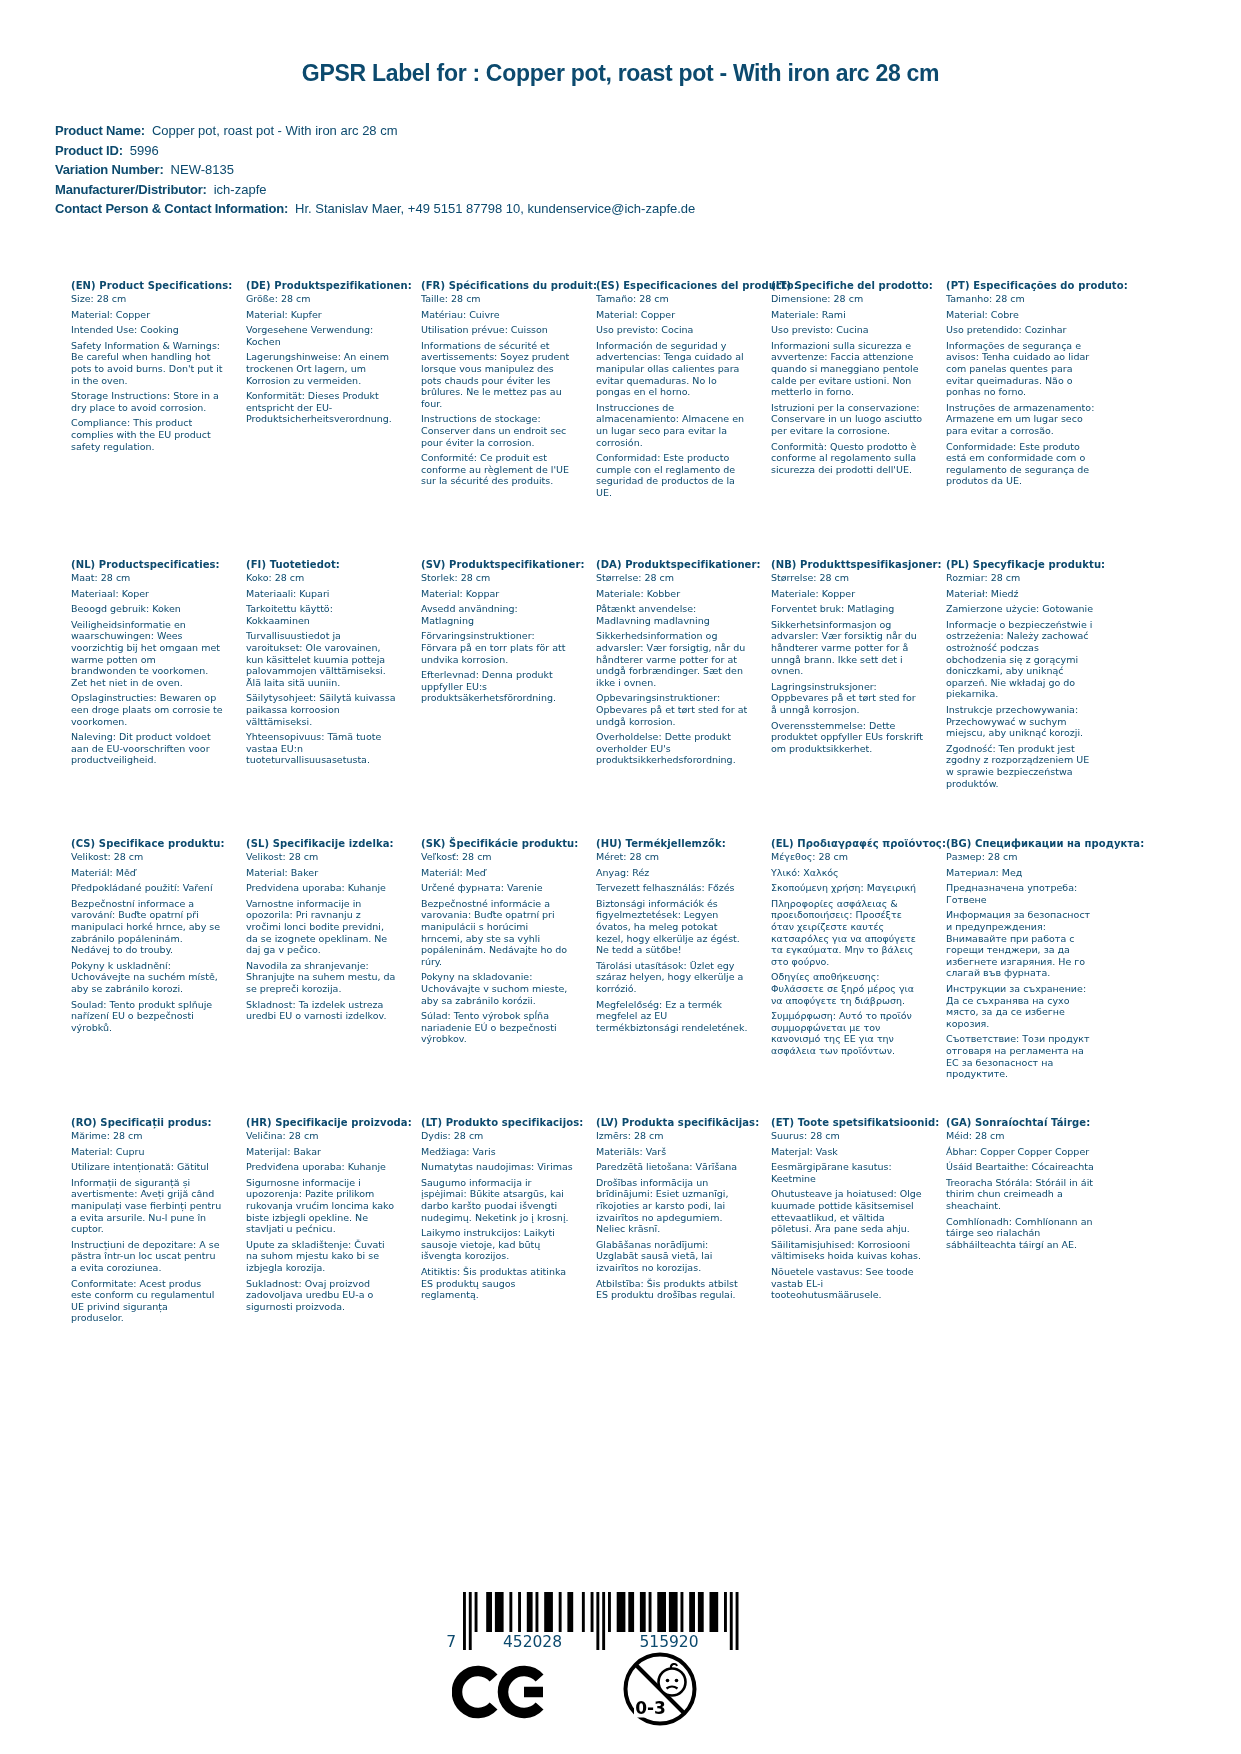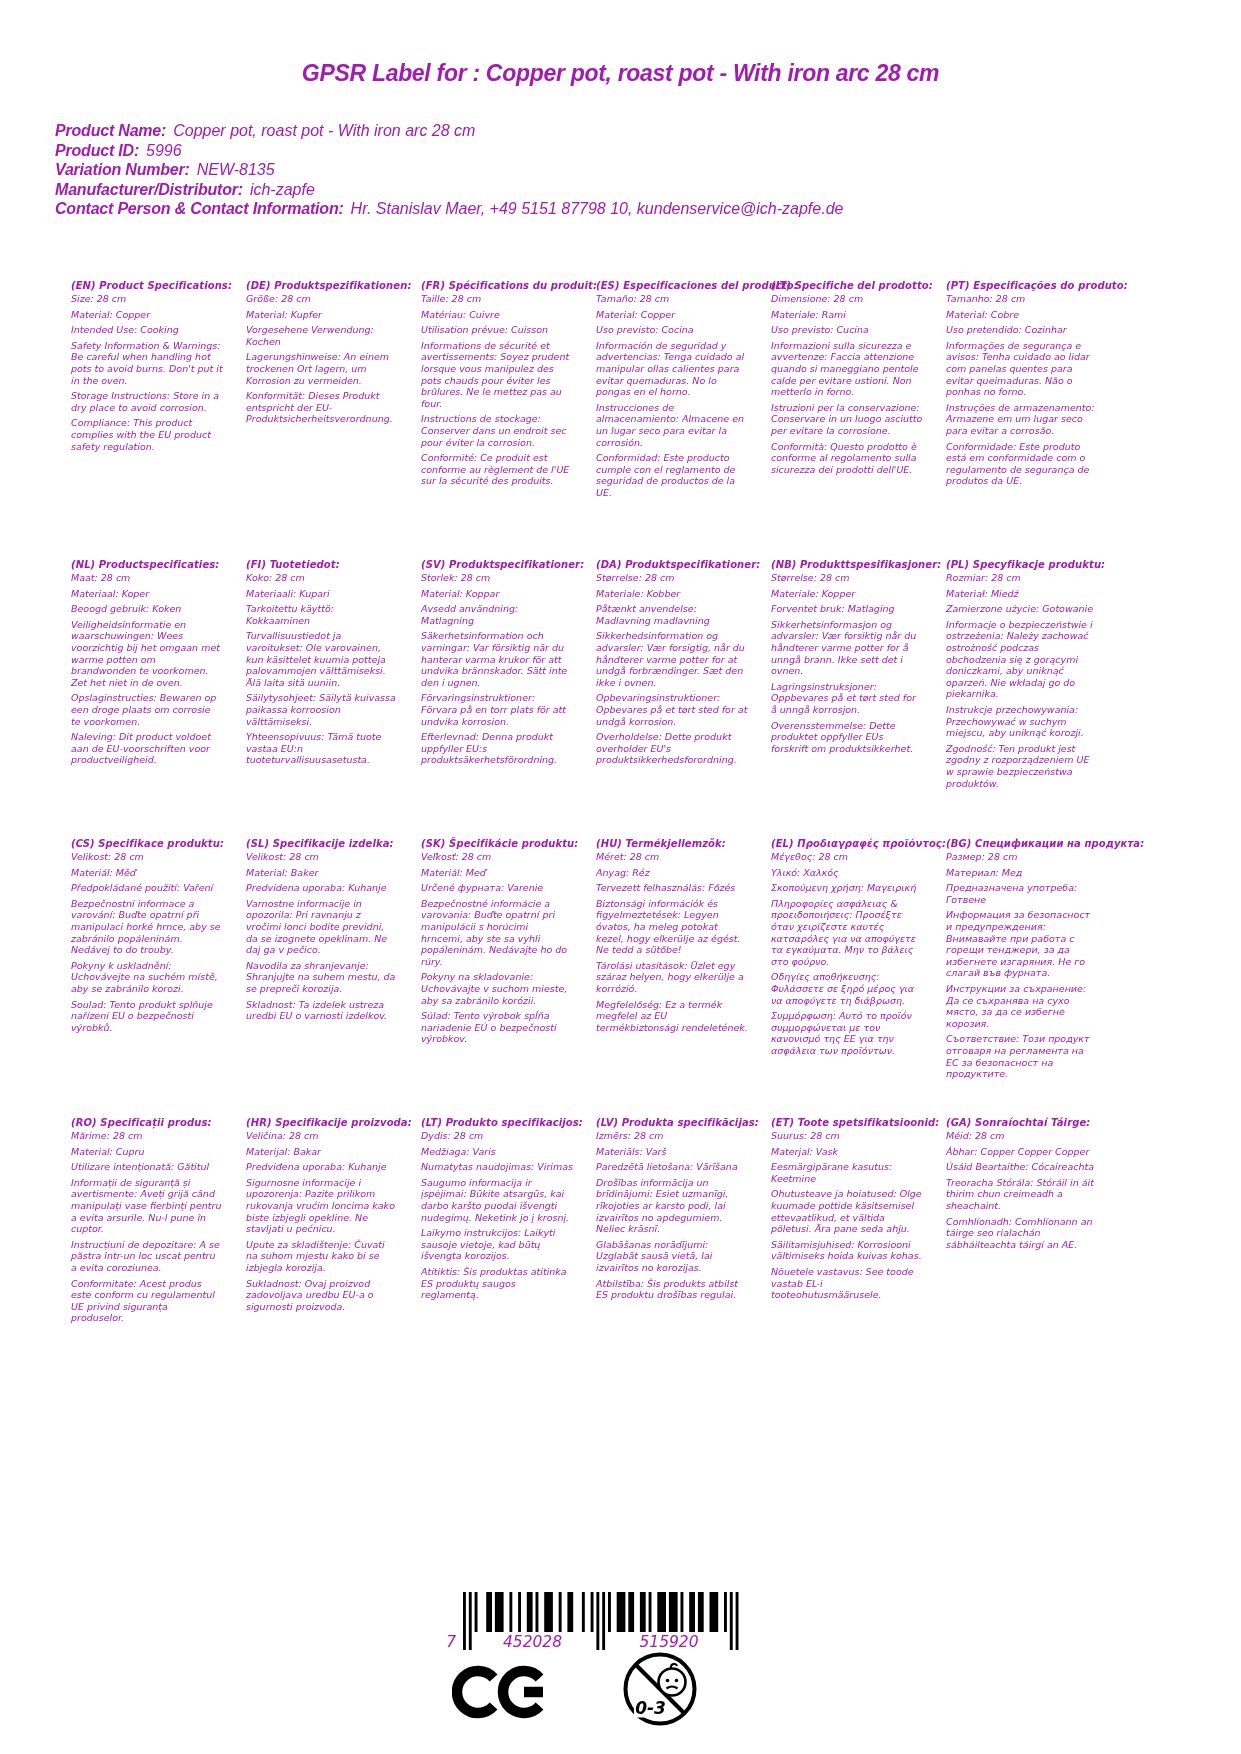--- a/index.html
+++ b/index.html
@@ -1,27 +1,27 @@
 <!DOCTYPE html>
 <html><head>
 <meta charset="utf-8">
 <style>
   html,body { margin:0; padding:0; background:#ffffff; }
   .page {
     position:relative; width:1241px; height:1754px; background:#ffffff;
-    color:#a21caf; font-family:"DejaVu Sans", sans-serif; overflow:hidden;font-style:italic;
+    color:#0c4a6e; font-family:"DejaVu Sans", sans-serif; overflow:hidden;
   }
   .title {
     position:absolute; top:60px; left:0; width:100%; text-align:center;
     font-family:"Liberation Sans", sans-serif; font-weight:bold;
     font-size:23px; letter-spacing:-0.3px;
   }
   .info-block {
     position:absolute; left:55px; top:121px;
-    font-family:"Liberation Sans", sans-serif; font-size:16px; line-height:19.6px;
+    font-family:"Liberation Sans", sans-serif; font-size:13px; line-height:19.6px;
   }
   .info-row { white-space:nowrap; }
   .info-label { font-weight:bold; letter-spacing:-0.2px; }
   .info-value { margin-left:7px; }
 
   .spec-grid {
     position:absolute; left:55px; top:280px;
     display:grid; grid-template-columns:repeat(6, 175px); grid-auto-rows:279px;
   }
   .spec-cell { width:155px;margin-left:16px; }
@@ -130,21 +130,20 @@
         <div class="cell-para">Tarkoitettu käyttö: Kokkaaminen</div>
         <div class="cell-para">Turvallisuustiedot ja varoitukset: Ole varovainen, kun käsittelet kuumia potteja palovammojen välttämiseksi. Älä laita sitä uuniin.</div>
         <div class="cell-para">Säilytysohjeet: Säilytä kuivassa paikassa korroosion välttämiseksi.</div>
         <div class="cell-para">Yhteensopivuus: Tämä tuote vastaa EU:n tuoteturvallisuusasetusta.</div>
       </div>
       <div class="spec-cell">
         <div class="cell-header">(SV) Produktspecifikationer:</div>
         <div class="cell-para">Storlek: 28 cm</div>
         <div class="cell-para">Material: Koppar</div>
         <div class="cell-para">Avsedd användning: Matlagning</div>
-        <div class="cell-para">Säkerhetsinformation och varningar: Var försiktig när du hanterar varma krukor för att undvika brännskador. Sätt inte den i ugnen.</div>
         <div class="cell-para">Förvaringsinstruktioner: Förvara på en torr plats för att undvika korrosion.</div>
         <div class="cell-para">Efterlevnad: Denna produkt uppfyller EU:s produktsäkerhetsförordning.</div>
       </div>
       <div class="spec-cell">
         <div class="cell-header">(DA) Produktspecifikationer:</div>
         <div class="cell-para">Størrelse: 28 cm</div>
         <div class="cell-para">Materiale: Kobber</div>
         <div class="cell-para">Påtænkt anvendelse: Madlavning madlavning</div>
         <div class="cell-para">Sikkerhedsinformation og advarsler: Vær forsigtig, når du håndterer varme potter for at undgå forbrændinger. Sæt den ikke i ovnen.</div>
         <div class="cell-para">Opbevaringsinstruktioner: Opbevares på et tørt sted for at undgå korrosion.</div>

